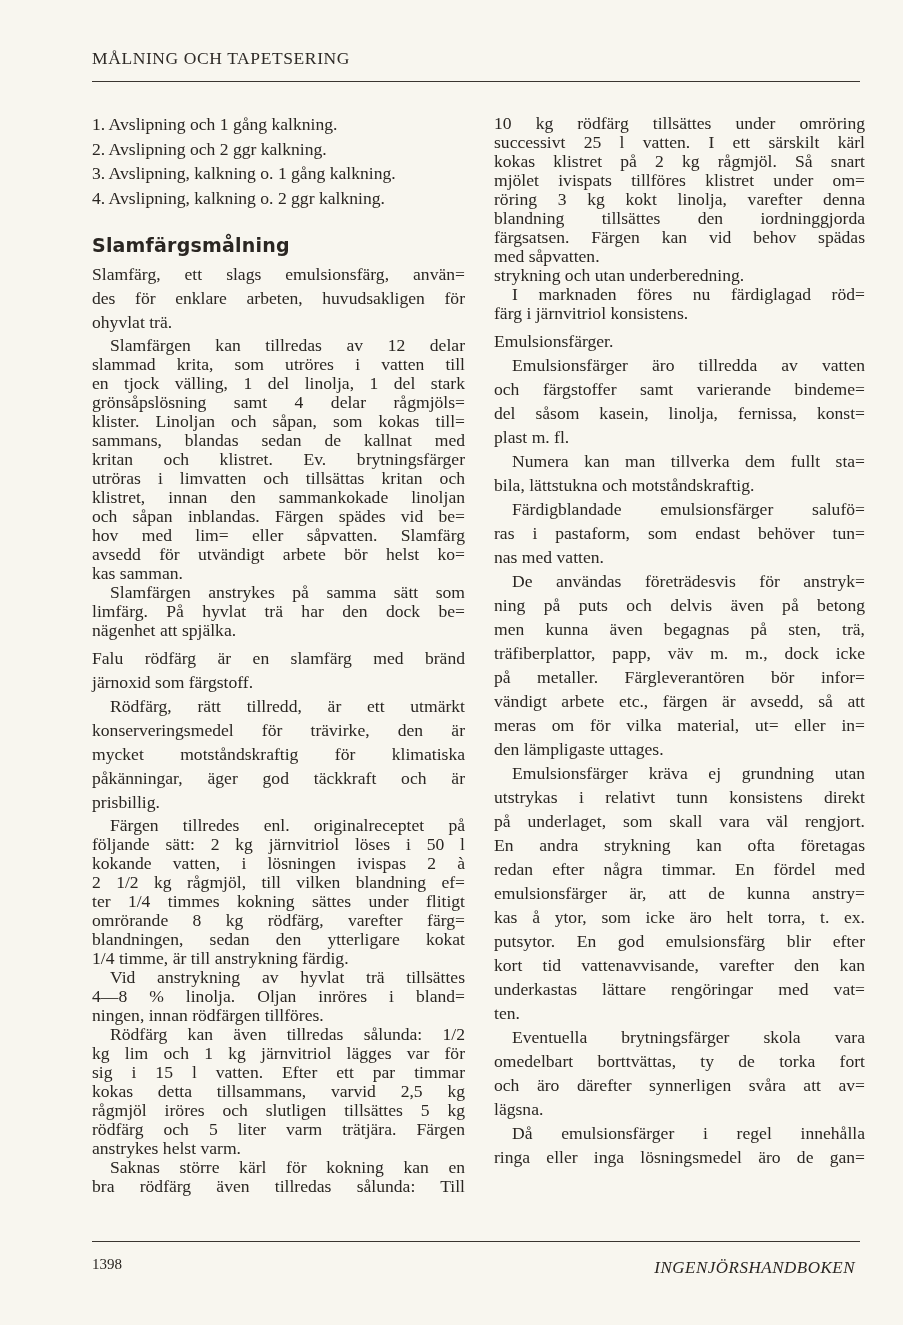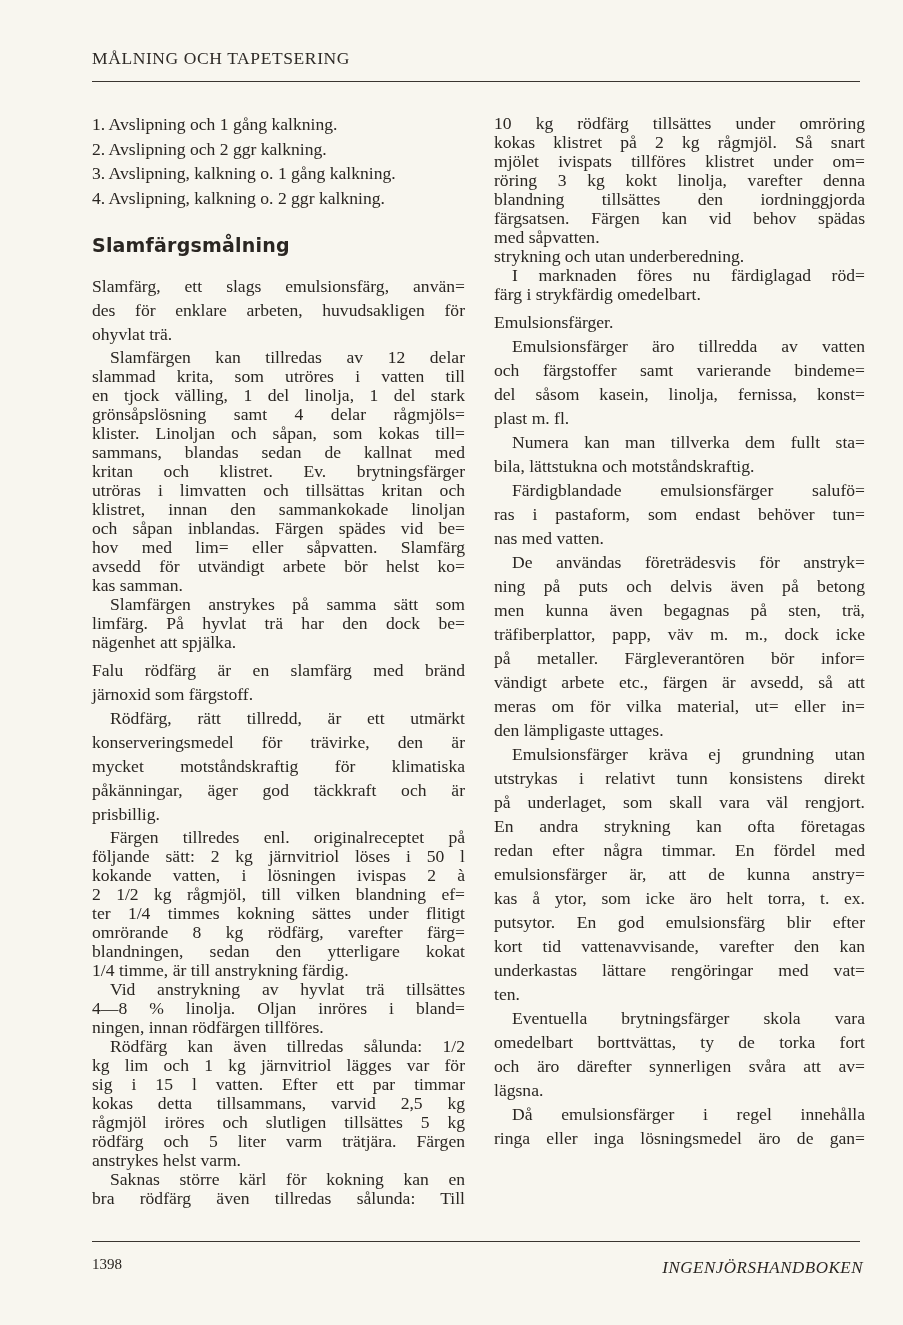--- a/index.html
+++ b/index.html
@@ -37,31 +37,31 @@
       height: 19px; line-height: 19px;
     }
     .line.last { text-align-last: left; }
     .para.loose .line { height: 24px; line-height: 24px; }
     .para { margin: 0; }
     .indent { padding-left: 18px; }
     .list .line { height: 24.5px; line-height: 24.5px; text-align-last: left; }
     .heading {
       font-family: "DejaVu Sans", sans-serif;
       font-weight: bold; font-size: 19px;
-      margin: 24px 0 18px 0; color: #2a2622;
+      margin: 24px 0 6px 0; color: #2a2622;
       letter-spacing: 0.2px;
     }
     .gap { height: 6px; }
     .footer-page {
       position: absolute; left: 92px; top: 1256px;
       font-family: "Liberation Serif", serif; font-size: 15px;
       color: #2a2622;
     }
     .footer-title {
-      position: absolute; right: 40px; top: 1258px;
+      position: absolute; right: 48px; top: 1258px;
       font-family: "Liberation Serif", serif; font-style: italic;
       font-size: 17px; letter-spacing: 0.5px; color: #2a2622;
     }
     .ital { }
   </style>
 </head>
 <body>
 
 <div class="running-head">MÅLNING OCH TAPETSERING</div>
 <div class="rule top"></div>
@@ -147,33 +147,34 @@
 
   <div class="para">
     <span class="line indent">Saknas större kärl för kokning kan en</span>
     <span class="line">bra rödfärg även tillredas sålunda: Till</span>
   </div>
 </div>
 
 <div class="col right">
   <div class="para">
     <span class="line">10 kg rödfärg tillsättes under omröring</span>
+    <span class="line">successivt 25 l vatten. I ett särskilt kärl</span>
     <span class="line">kokas klistret på 2 kg rågmjöl. Så snart</span>
     <span class="line">mjölet ivispats tillföres klistret under om=</span>
     <span class="line">röring 3 kg kokt linolja, varefter denna</span>
     <span class="line">blandning tillsättes den iordninggjorda</span>
     <span class="line">färgsatsen. Färgen kan vid behov spädas</span>
     <span class="line last">med såpvatten.</span>
   </div>
   <div class="para">
     <span class="line last">strykning och utan underberedning.</span>
   </div>
   <div class="para">
     <span class="line indent">I marknaden föres nu färdiglagad röd=</span>
-    <span class="line last">färg i strykfärdig omedelbart.</span>
+    <span class="line last">färg i järnvitriol konsistens.</span>
   </div>
 
   <div class="gap"></div>
   <div class="para loose">
     <span class="line last ital">Emulsionsfärger.</span>
   </div>
 
   <div class="para loose">
     <span class="line indent">Emulsionsfärger äro tillredda av vatten</span>
     <span class="line">och färgstoffer samt varierande bindeme=</span>

